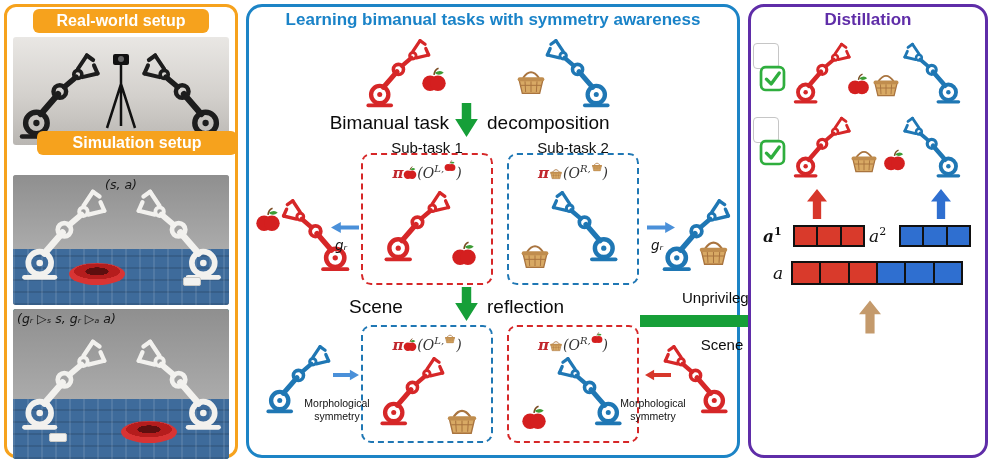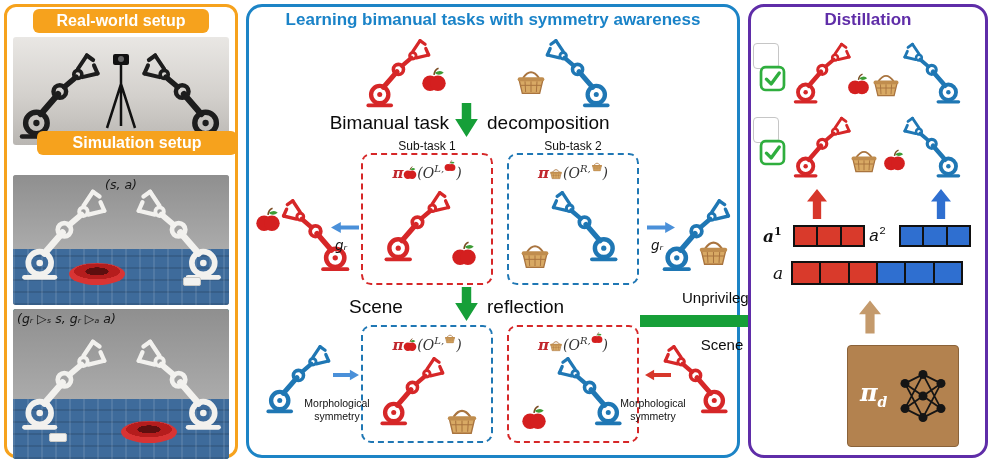--- a/index.html
+++ b/index.html
@@ -22,21 +22,21 @@
       background:radial-gradient(ellipse 60% 52% at 50% 38%,#5e0f0f 0 34%,#b51d1d 35% 68%,#d83434 69%);}
   .whiteobj{position:absolute;background:#f2f2f0;border:1px solid #c9c9c6;border-radius:2px;}
   .mathcap{position:absolute;font-family:"DejaVu Sans",sans-serif;font-style:italic;
       font-size:12.5px;color:#161616;}
   .icon{position:absolute;display:block;}
   .m-title{position:absolute;left:0;right:0;top:3px;text-align:center;color:#1a83c8;
       font-weight:bold;font-size:17px;}
   .r-title{position:absolute;left:0;right:0;top:3px;text-align:center;color:#5f2da8;
       font-weight:bold;font-size:17px;}
   .step-text{position:absolute;font-size:19px;color:#0b0b0b;}
-  .subtask{position:absolute;font-size:12px;color:#111;text-align:center;}
+  .subtask{position:absolute;font-size:15px;color:#111;text-align:center;}
   .pbox{position:absolute;border-radius:10px;box-sizing:border-box;background:#fff;}
   .pbox.red{border:2.5px dashed #d62728;}
   .pbox.blue{border:2.5px dashed #1f77b4;}
   .formula{position:absolute;left:0;right:0;top:5px;text-align:center;white-space:nowrap;
       font-family:"DejaVu Serif",serif;font-style:italic;font-size:14px;color:#333;}
   .formula .pi{color:#c1272d;font-weight:bold;font-size:15px;}
   .formula sup{font-size:10px;}
   .pi-ic{width:14px;height:14px;vertical-align:-2px;display:inline-block;}
   .sup-ic{width:12px;height:12px;vertical-align:super;display:inline-block;}
   .gr{position:absolute;font-family:"DejaVu Sans",sans-serif;font-style:italic;font-size:13.5px;color:#111;}
@@ -361,41 +361,35 @@
     <svg class="icon" style="left:180px;top:180px;width:20px;height:34px;color:#2f6fd0">
         <use href="#sym-arrow-up"></use>
       </svg>
 
     <span class="mlab" style="left:12px;top:218px;font-weight:bold;"><span>a</span><sup>1</sup></span>
     <div class="bar" style="left:42px;top:218px;width:72px;height:22px;">
       <div class="cell red"></div>
       <div class="cell red"></div>
       <div class="cell red"></div>
     </div>
-    <span class="mlab" style="left:118px;top:218px;font-family:Liberation Mono, monospace;"><span>a</span><sup>2</sup></span>
+    <span class="mlab" style="left:118px;top:218px;"><span>a</span><sup>2</sup></span>
     <div class="bar" style="left:148px;top:218px;width:72px;height:22px;">
       <div class="cell blue"></div>
       <div class="cell blue"></div>
       <div class="cell blue"></div>
     </div>
 
     <span class="mlab" style="left:22px;top:256px;">a</span>
     <div class="bar" style="left:40px;top:254px;width:172px;height:24px;">
       <div class="cell red"></div>
       <div class="cell red"></div>
       <div class="cell red"></div>
       <div class="cell blue"></div>
       <div class="cell blue"></div>
       <div class="cell blue"></div>
     </div>
 
     <svg class="icon" style="left:108px;top:284px;width:22px;height:52px;color:#c49a6c">
         <use href="#sym-arrow-up"></use>
       </svg>
-    <div class="brown-box" style="left:96px;top:338px;width:110px;height:100px;">
-      <span class="pid" style="left:12px;top:32px;"><span>π</span><sub>d</sub></span>
-      <svg class="icon" style="left:48px;top:20px;width:54px;height:60px;">
-          <use href="#sym-net"></use>
-        </svg>
-    </div>
   </div>
 
 </div>
 
 </body></html>

